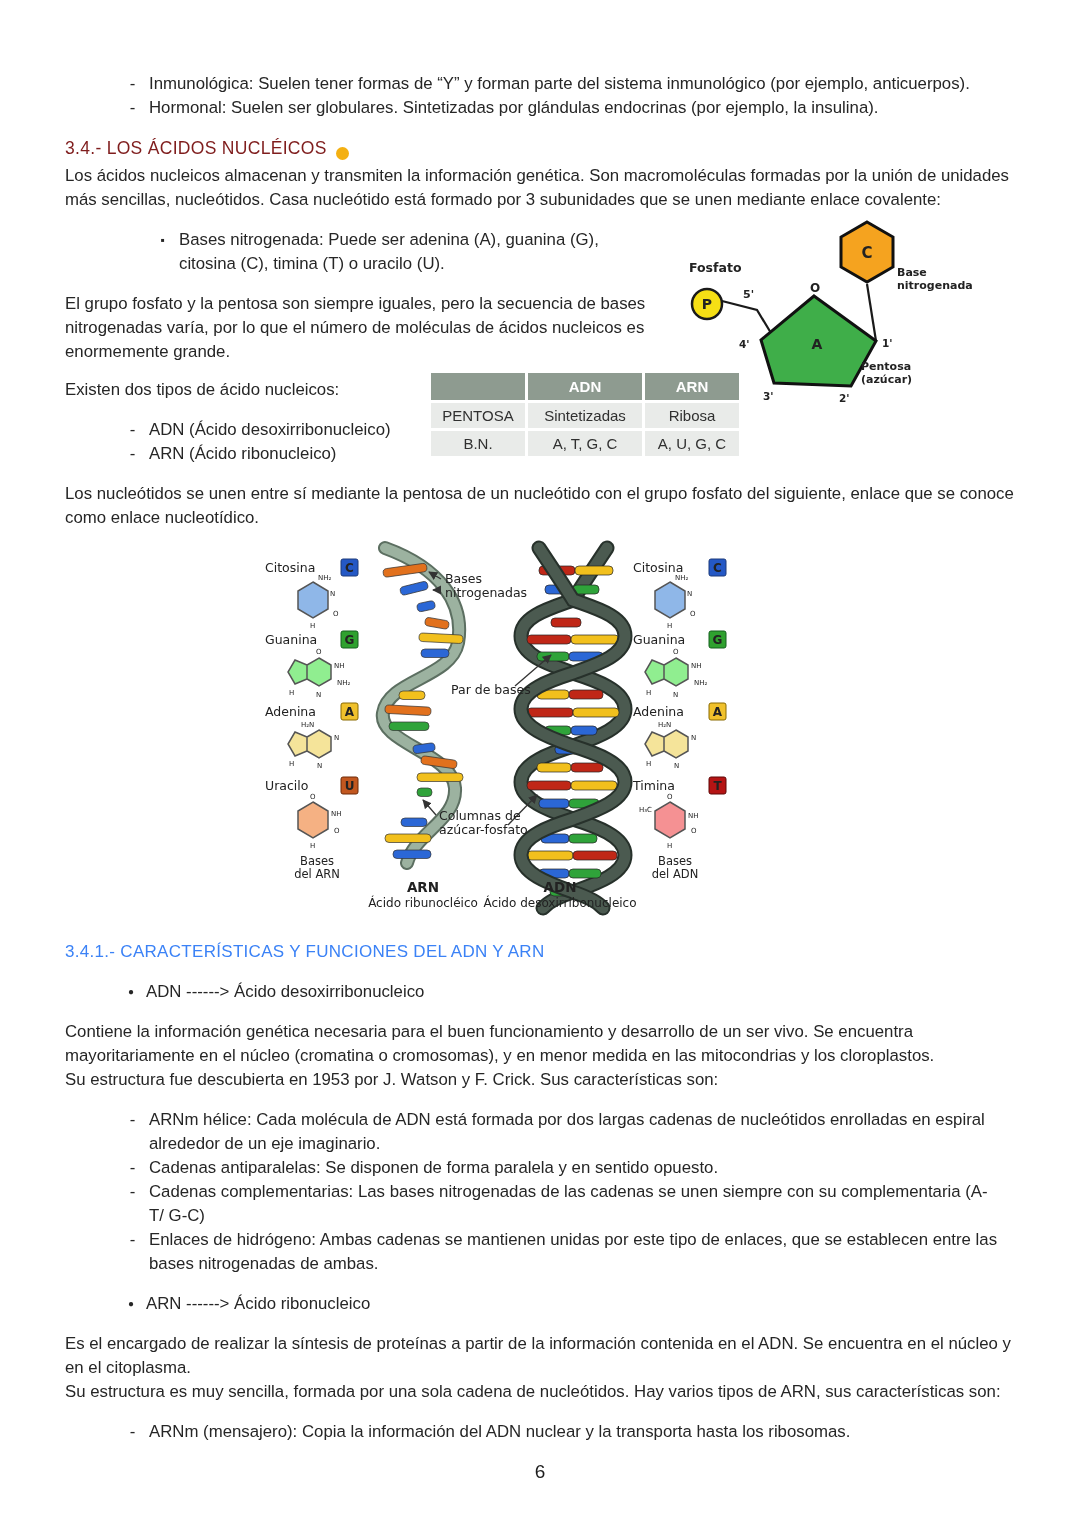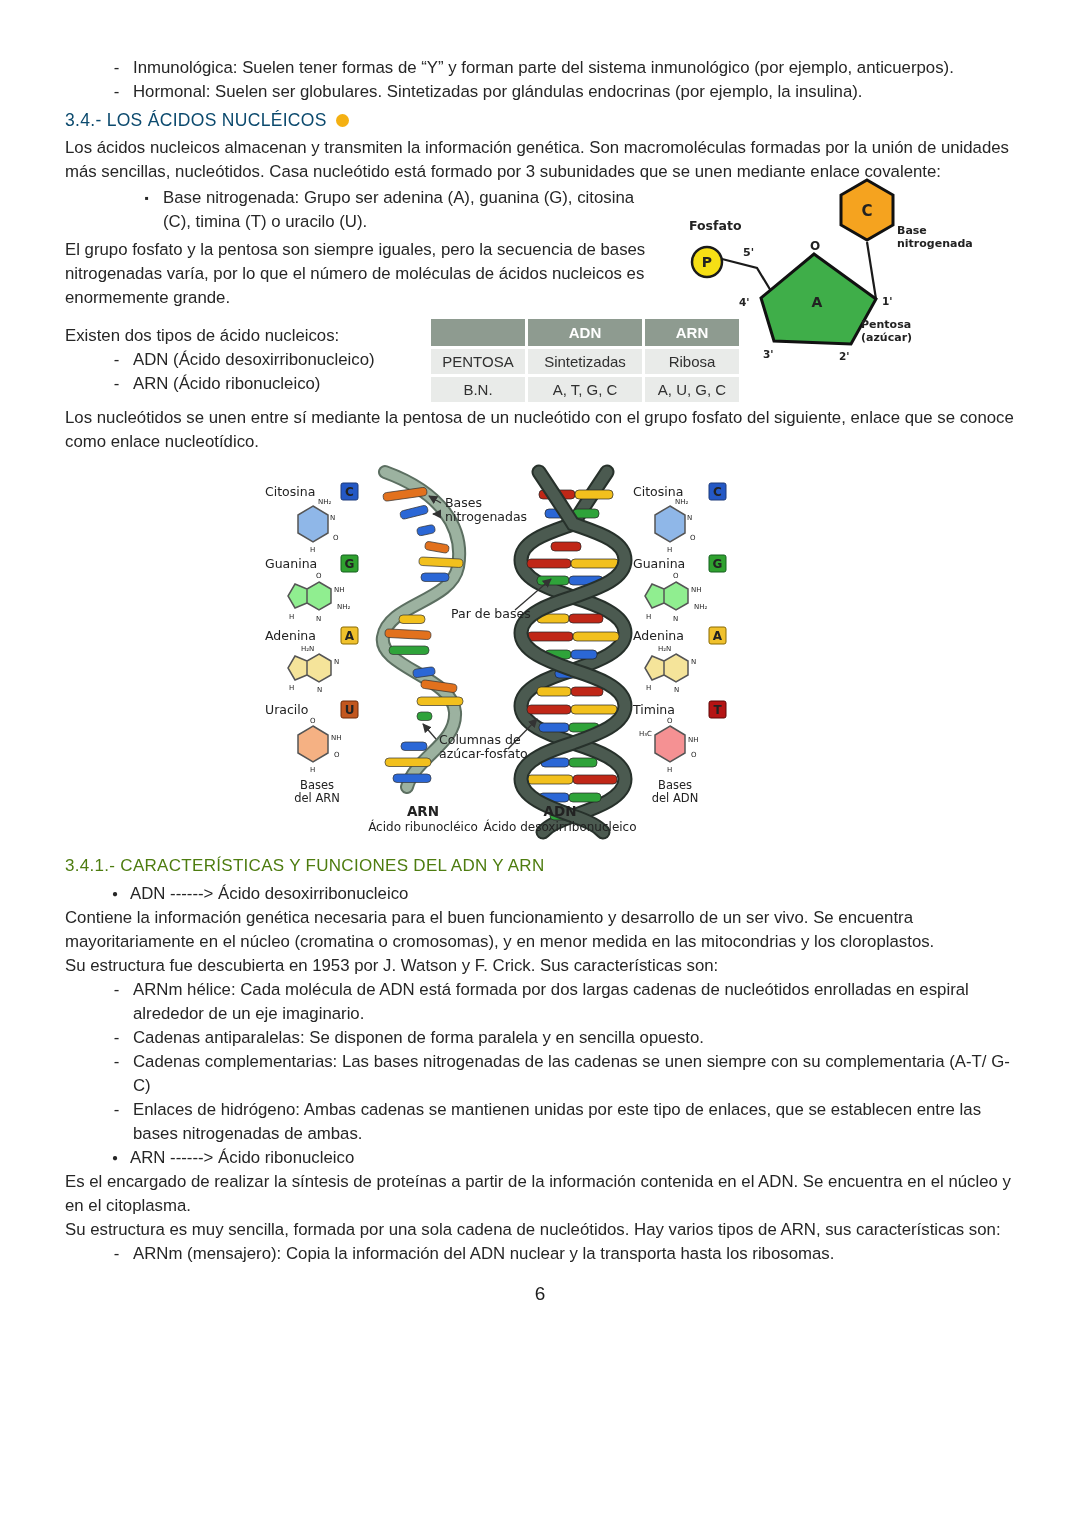--- a/index.html
+++ b/index.html
@@ -3,29 +3,29 @@
 <meta charset="utf-8">
 <style>
   html,body{margin:0;padding:0;background:#ffffff;}
   .page{
     width:1080px;height:1528px;box-sizing:border-box;position:relative;
     background:#fff;overflow:hidden;
     padding:56px 65px 0 65px;
     font-family:"Liberation Sans",sans-serif;
     font-size:16.8px;line-height:24px;color:#262626;
   }
-  ul{list-style:none;margin:0;padding:0;}
+  ul{list-style:none;margin:16px;padding:0;}
   li{display:flex;}
   .dash-list li::before{content:"-";flex:0 0 33px;text-align:center;margin-left:35px;}
   .sq-list li::before{content:"▪";flex:0 0 33px;text-align:center;margin-left:65px;font-size:12px;}
   .dot-list li::before{content:"●";flex:0 0 30px;text-align:center;margin-left:35px;font-size:10px;}
   p{margin:0;}
-  .h34{margin-top:4px;color:#0c4a6e;font-size:17.5px;letter-spacing:.3px;display:flex;align-items:center;}
+  .h34{margin-top:4px;color:#7f1d1d;font-size:17.5px;letter-spacing:.3px;display:flex;align-items:flex-end;}
   .h34 .dot{width:13px;height:13px;border-radius:50%;background:#f4b012;display:inline-block;margin-left:9px;}
-  .h341{margin-top:0;color:#4d7c0f;font-size:17px;letter-spacing:.3px;}
+  .h341{margin-top:10px;color:#3b82f6;font-size:17px;letter-spacing:.3px;}
   .intro-p{margin-top:4px;}
   .cols{position:relative;margin-top:2px;}
   .cols .leftcol{width:592px;}
   .after-p{margin-top:4px;}
   .nucsvg{position:absolute;left:612px;top:-18px;}
   .types{position:relative;margin-top:14px;min-height:82px;}
   .types .types-left{width:360px;}
   .nuc-table{position:absolute;left:363px;top:-8px;border-collapse:separate;border-spacing:3px;font-size:15px;line-height:17px;}
   .nuc-table th{background:#8e9b90;color:#fff;font-weight:bold;padding:5px 4px;text-align:center;}
   .nuc-table td{background:#e9ebe9;color:#303030;padding:4px 4px;text-align:center;}
@@ -51,21 +51,21 @@
   <div class="h34">
     <span>3.4.- LOS ÁCIDOS NUCLÉICOS</span>
     <span class="dot"></span>
   </div>
 
   <p class="intro-p">Los ácidos nucleicos almacenan y transmiten la información genética. Son macromoléculas formadas por la unión de unidades más sencillas, nucleótidos. Casa nucleótido está formado por 3 subunidades que se unen mediante enlace covalente:</p>
 
   <div class="cols">
     <div class="leftcol">
       <ul class="sq-list">
-        <li>Base nitrogenada: Grupo ser adenina (A), guanina (G), citosina (C), timina (T) o uracilo (U).</li>
+        <li>Bases nitrogenada: Puede ser adenina (A), guanina (G), citosina (C), timina (T) o uracilo (U).</li>
       </ul>
       <p class="after-p">El grupo fosfato y la pentosa son siempre iguales, pero la secuencia de bases nitrogenadas varía, por lo que el número de moléculas de ácidos nucleicos es enormemente grande.</p>
     </div>
 
     <svg class="nucsvg figfont" width="346" height="200" viewBox="0 0 346 200">
       <text x="12" y="62" font-size="12.5" font-weight="bold">Fosfato</text>
       <path d="M45 91 L80 100 L97 128" fill="none" stroke="#1a1a1a" stroke-width="2.2"></path>
       <circle cx="30" cy="94" r="15" fill="#f6df15" stroke="#1a1a1a" stroke-width="2.5"></circle>
       <text x="30" y="99" font-size="14" font-weight="bold" text-anchor="middle">P</text>
       <text x="66" y="88" font-size="11" font-weight="bold">5'</text>
@@ -315,21 +315,21 @@
   <div class="h341">3.4.1.- CARACTERÍSTICAS Y FUNCIONES DEL ADN Y ARN</div>
 
   <div class="s341">
     <ul class="dot-list">
       <li>ADN ------&gt; Ácido desoxirribonucleico</li>
     </ul>
     <p>Contiene la información genética necesaria para el buen funcionamiento y desarrollo de un ser vivo. Se encuentra mayoritariamente en el núcleo (cromatina o cromosomas), y en menor medida en las mitocondrias y los cloroplastos.</p>
     <p>Su estructura fue descubierta en 1953 por J. Watson y F. Crick. Sus características son:</p>
     <ul class="dash-list">
       <li>ARNm hélice: Cada molécula de ADN está formada por dos largas cadenas de nucleótidos enrolladas en espiral alrededor de un eje imaginario.</li>
-      <li>Cadenas antiparalelas: Se disponen de forma paralela y en sencilla opuesto.</li>
+      <li>Cadenas antiparalelas: Se disponen de forma paralela y en sentido opuesto.</li>
       <li>Cadenas complementarias: Las bases nitrogenadas de las cadenas se unen siempre con su complementaria (A-T/ G-C)</li>
       <li>Enlaces de hidrógeno: Ambas cadenas se mantienen unidas por este tipo de enlaces, que se establecen entre las bases nitrogenadas de ambas.</li>
     </ul>
     <ul class="dot-list">
       <li>ARN ------&gt; Ácido ribonucleico</li>
     </ul>
     <p>Es el encargado de realizar la síntesis de proteínas a partir de la información contenida en el ADN. Se encuentra en el núcleo y en el citoplasma.</p>
     <p>Su estructura es muy sencilla, formada por una sola cadena de nucleótidos. Hay varios tipos de ARN, sus características son:</p>
     <ul class="dash-list">
       <li>ARNm (mensajero): Copia la información del ADN nuclear y la transporta hasta los ribosomas.</li>

